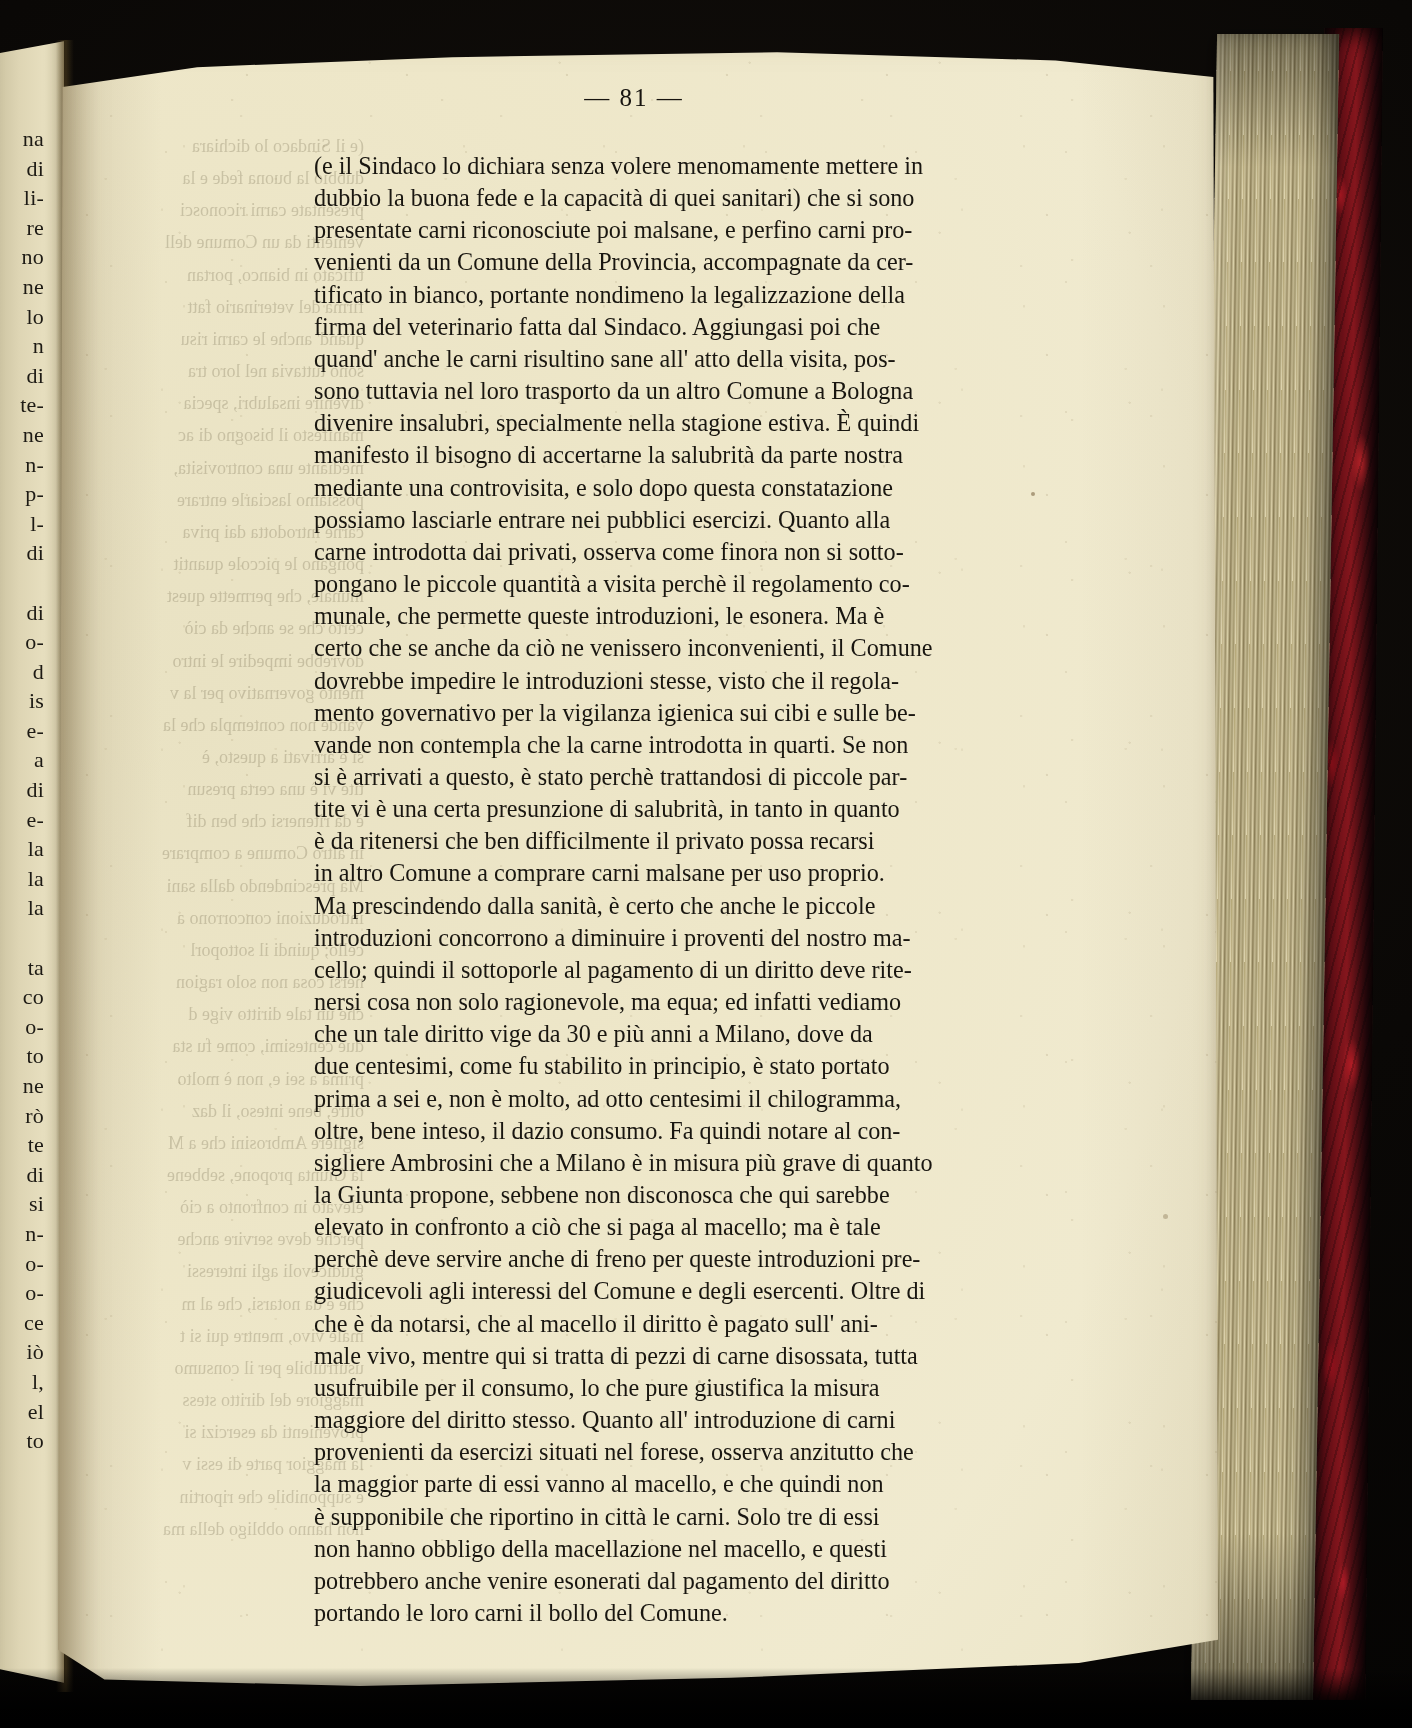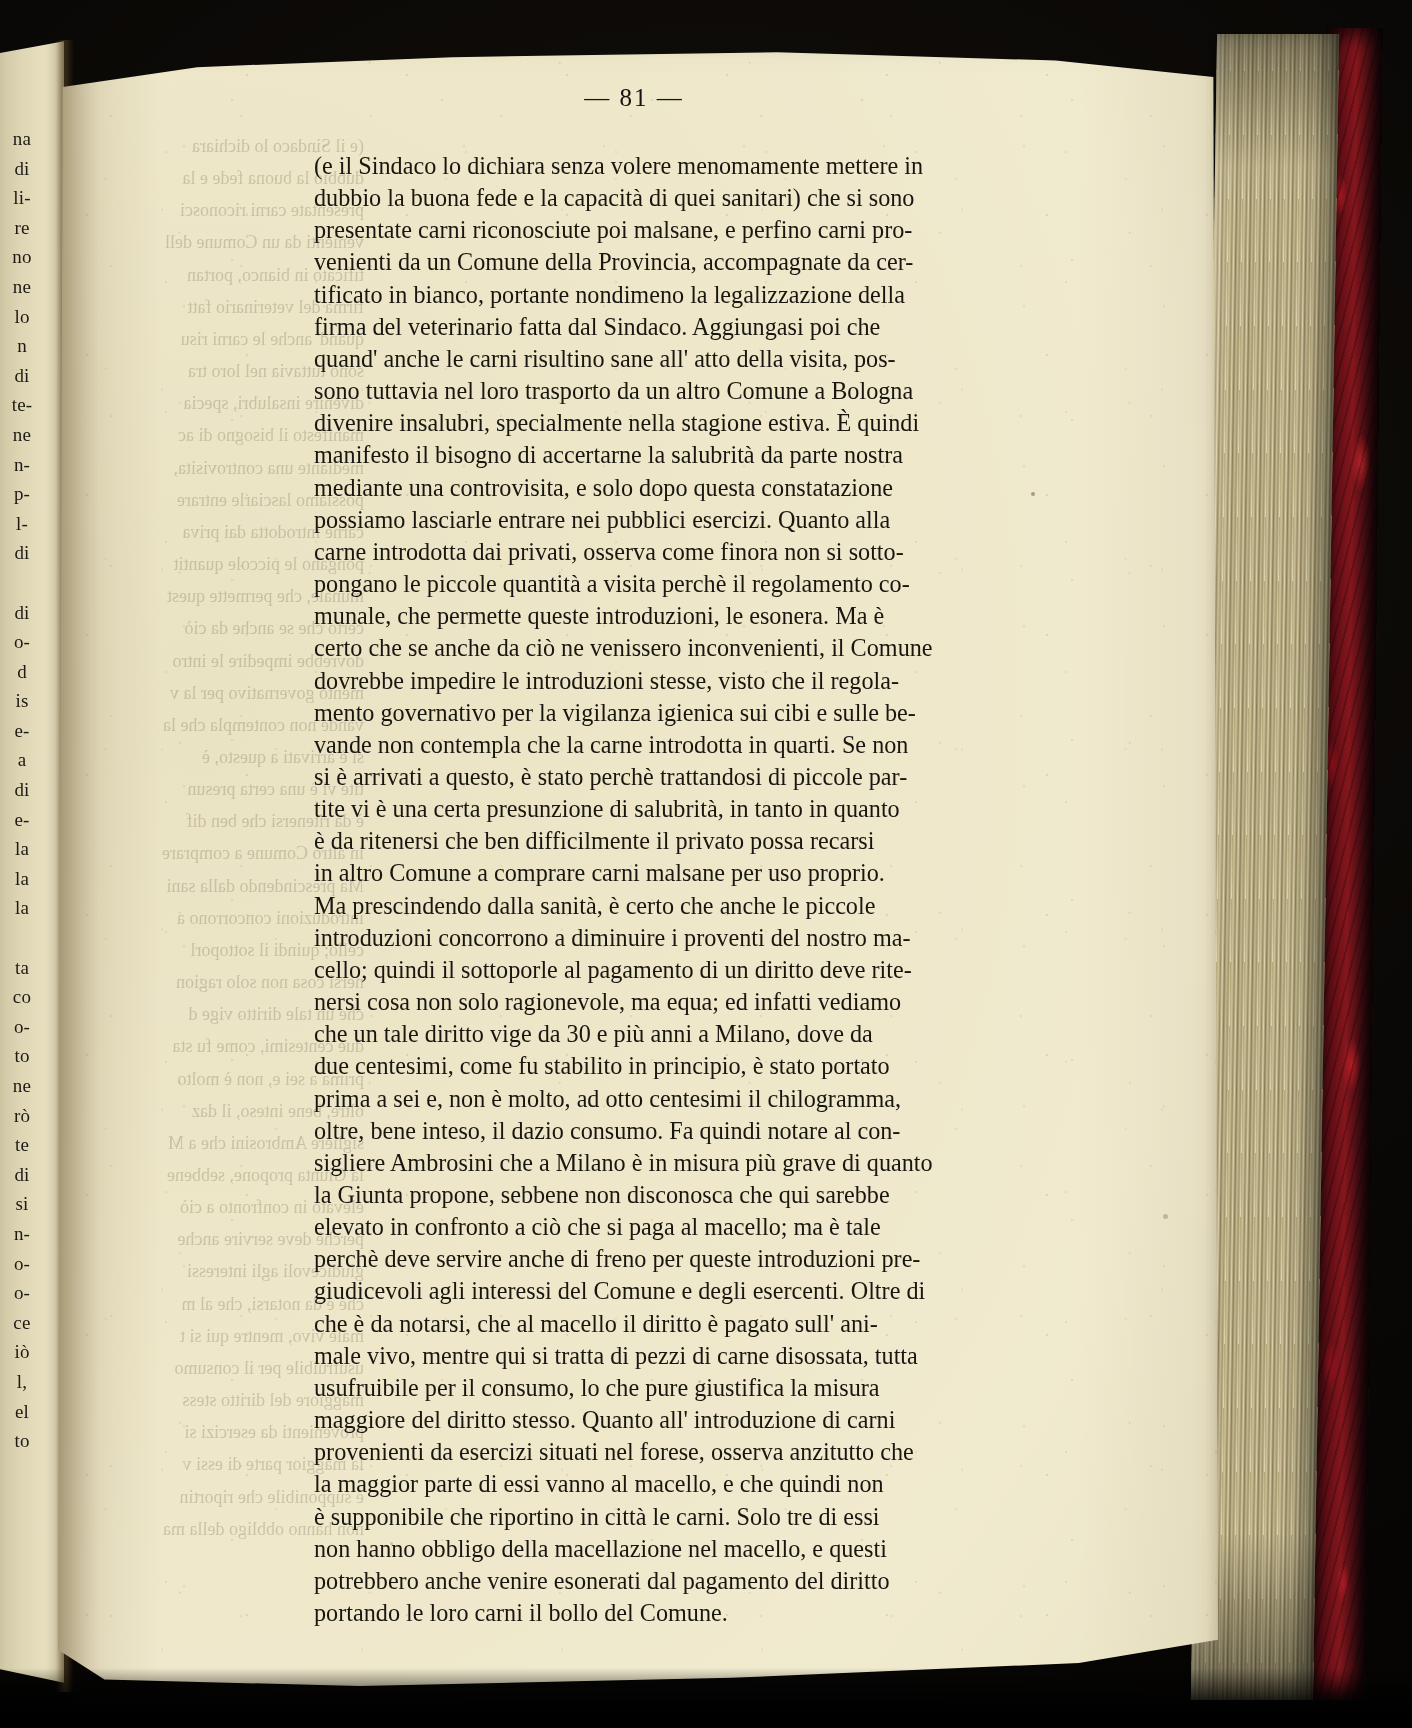--- a/index.html
+++ b/index.html
@@ -170,23 +170,23 @@
       rgba(76,60,30,.62) 55%, rgba(90,72,38,.18) 82%, rgba(90,72,38,0) 100%);
     filter: blur(0.6px);
   }
 
   
   .verso-text {
     position: absolute;
     left: 0;
     top: 0;
     width: 48px;
-    text-align: center;
-    font-family: "Liberation Serif", serif;
-    font-size: 19px;
+    text-align: right;
+    font-family: "Liberation Serif", serif;
+    font-size: 22px;
     line-height: 29.6px;
     color: #1d1a14;
     letter-spacing: .2px;
   }
   .verso-text div { white-space: pre; padding-right: 4px; }
   .verso-gap { visibility: hidden; }
 
   
   .textblock {
     position: absolute;

